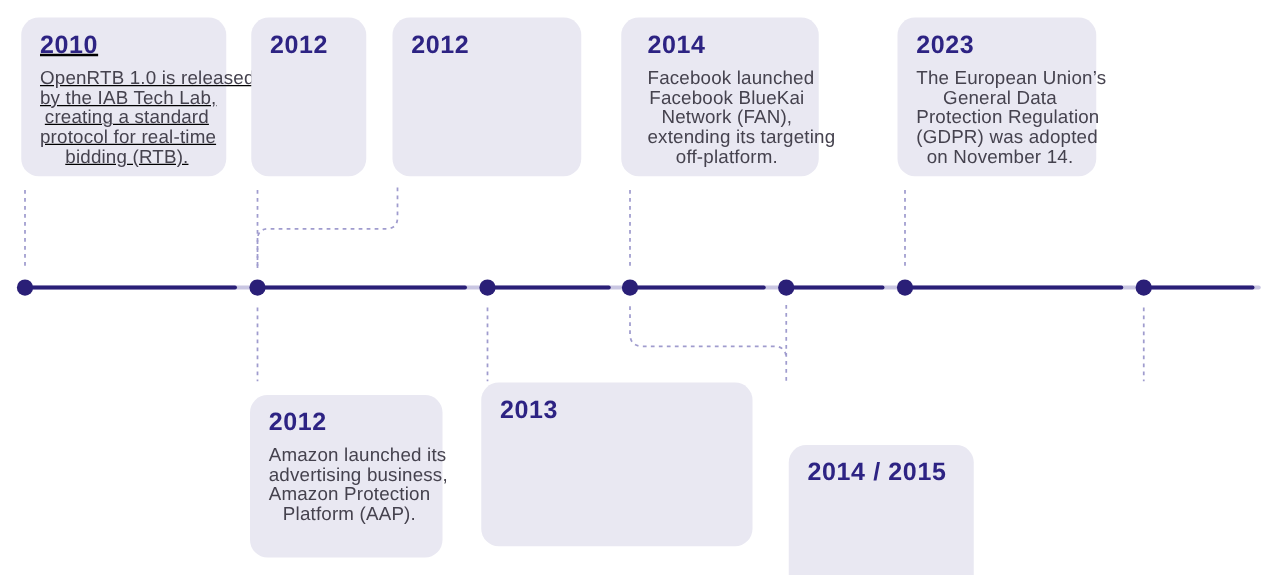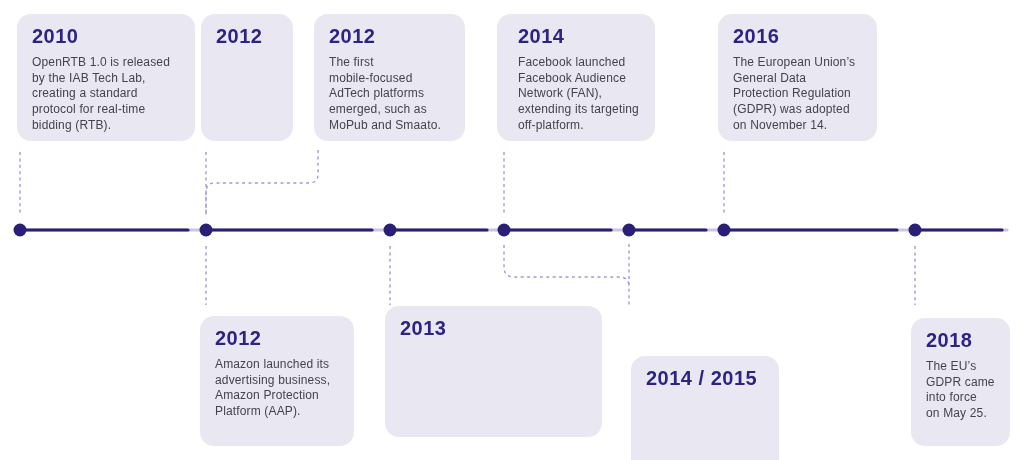--- a/index.html
+++ b/index.html
@@ -38,25 +38,26 @@
   }
   .year{
     font-size:20px;
     font-weight:700;
     line-height:1.15;
     letter-spacing:.5px;
     color:var(--year-color);
     margin-bottom:7px;
   }
   .desc{
-    font-size:12px;
+    font-size:15px;
     line-height:15.7px;
     letter-spacing:.15px;
     color:var(--text-color);
     white-space:pre;
+    text-align:center;
   }
 </style>
 </head>
 <body>
 
 <div class="canvas">
 
   <svg class="wires" width="1024" height="460" viewBox="0 0 1024 460">
 
     <line class="base-line" x1="20" y1="230" x2="1007" y2="230"></line>
@@ -82,70 +83,58 @@
 
     <circle class="dot" cx="20" cy="230" r="6.5"></circle>
     <circle class="dot" cx="206" cy="230" r="6.5"></circle>
     <circle class="dot" cx="390" cy="230" r="6.5"></circle>
     <circle class="dot" cx="504" cy="230" r="6.5"></circle>
     <circle class="dot" cx="629" cy="230" r="6.5"></circle>
     <circle class="dot" cx="724" cy="230" r="6.5"></circle>
     <circle class="dot" cx="915" cy="230" r="6.5"></circle>
   </svg>
 
-  <div class="card" style="left:17px;top:14px;width:178px;height:127px;">
+  <div class="card" style="left:17px;top:14px;width:164px;height:127px;text-decoration:underline;">
     <div class="year">2010</div>
     <div class="desc">OpenRTB 1.0 is released
 by the IAB Tech Lab,
 creating a standard
 protocol for real-time
 bidding (RTB).</div>
   </div>
   <div class="card" style="left:201px;top:14px;width:92px;height:127px;">
     <div class="year">2012</div>
   </div>
   <div class="card" style="left:314px;top:14px;width:151px;height:127px;">
     <div class="year">2012</div>
-    <div class="desc">The first
-mobile-focused
-AdTech platforms
-emerged, such as
-MoPub and Smaato.</div>
   </div>
   <div class="card" style="left:497px;top:14px;width:158px;height:127px;padding-left:21px;">
     <div class="year">2014</div>
     <div class="desc">Facebook launched
-Facebook Audience
+Facebook BlueKai
 Network (FAN),
 extending its targeting
 off-platform.</div>
   </div>
   <div class="card" style="left:718px;top:14px;width:159px;height:127px;">
-    <div class="year">2016</div>
+    <div class="year">2023</div>
     <div class="desc">The European Union’s
 General Data
 Protection Regulation
 (GDPR) was adopted
 on November 14.</div>
   </div>
 
   <div class="card" style="left:200px;top:316px;width:154px;height:130px;">
     <div class="year">2012</div>
     <div class="desc">Amazon launched its
 advertising business,
 Amazon Protection
 Platform (AAP).</div>
   </div>
   <div class="card" style="left:385px;top:306px;width:217px;height:131px;">
     <div class="year">2013</div>
   </div>
   <div class="card" style="left:631px;top:316px;width:148px;height:128px;margin-top:40px;">
     <div class="year">2014 / 2015</div>
   </div>
-  <div class="card" style="left:911px;top:318px;width:99px;height:128px;">
-    <div class="year">2018</div>
-    <div class="desc">The EU’s
-GDPR came
-into force
-on May 25.</div>
-  </div>
 
 </div>
 
 </body></html>

